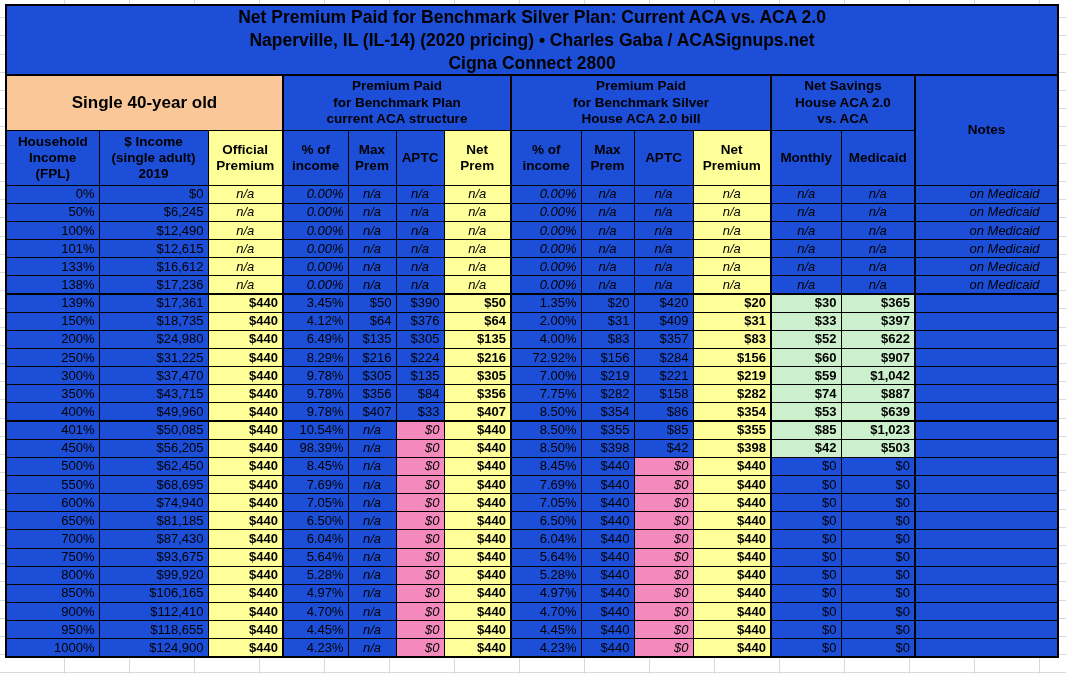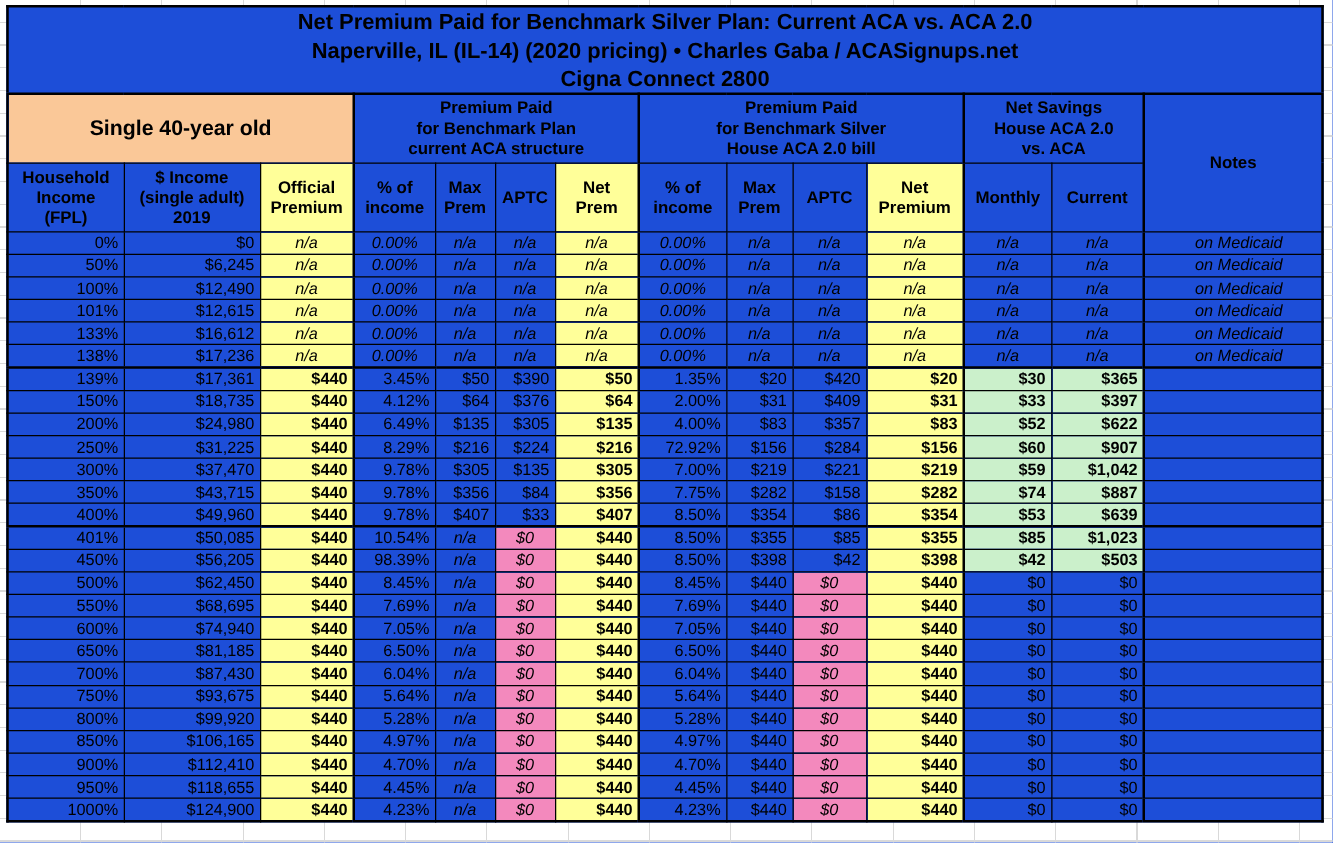--- a/index.html
+++ b/index.html
@@ -45,23 +45,23 @@
   .gh{font-weight:bold;text-align:center;white-space:pre-line;font-size:13.5px;line-height:1.25;}
   .big{font-size:17px;}
   .ch{font-weight:bold;text-align:center;white-space:pre-line;font-size:13.5px;line-height:1.15;}
   tbody.rows tr{height:18.15px;}
   .peach{background:var(--peach);margin-left:22px;}
   .yellow{background:var(--yellow);}
   .pink{background:var(--pink);}
   .green{background:var(--green);}
   .r{text-align:right;}
   .b{font-weight:bold;}
-  .it{font-style:italic;text-align:center;}
+  .it{font-style:italic;}
   .na{font-style:italic;text-align:center;}
-  .note{font-style:italic;padding-left:40px;}
+  .note{font-style:italic;text-align:center;padding-left:40px;}
   .bl2{border-left:2px solid var(--border);}
   tr.t2 td{border-top:2px solid var(--border);}
 </style>
 </head>
 <body>
 
 <table class="sheet">
   <colgroup>
     <col style="width:93px">
       <col style="width:109px">
@@ -116,21 +116,21 @@
       <td class="ch yellow">Net
 Prem</td>
       <td class="ch bl2">% of
 income</td>
       <td class="ch">Max
 Prem</td>
       <td class="ch">APTC</td>
       <td class="ch yellow">Net
 Premium</td>
       <td class="ch bl2">Monthly</td>
-      <td class="ch">Current</td>
+      <td class="ch">Medicaid</td>
     </tr>
   </tbody>
   <tbody class="rows">
       <tr>
         <td class="r">0%</td>
         <td class="r">$0</td>
         <td class="yellow na">n/a</td>
         <td class="r it bl2">0.00%</td>
         <td class="na">n/a</td>
         <td class="na">n/a</td>

